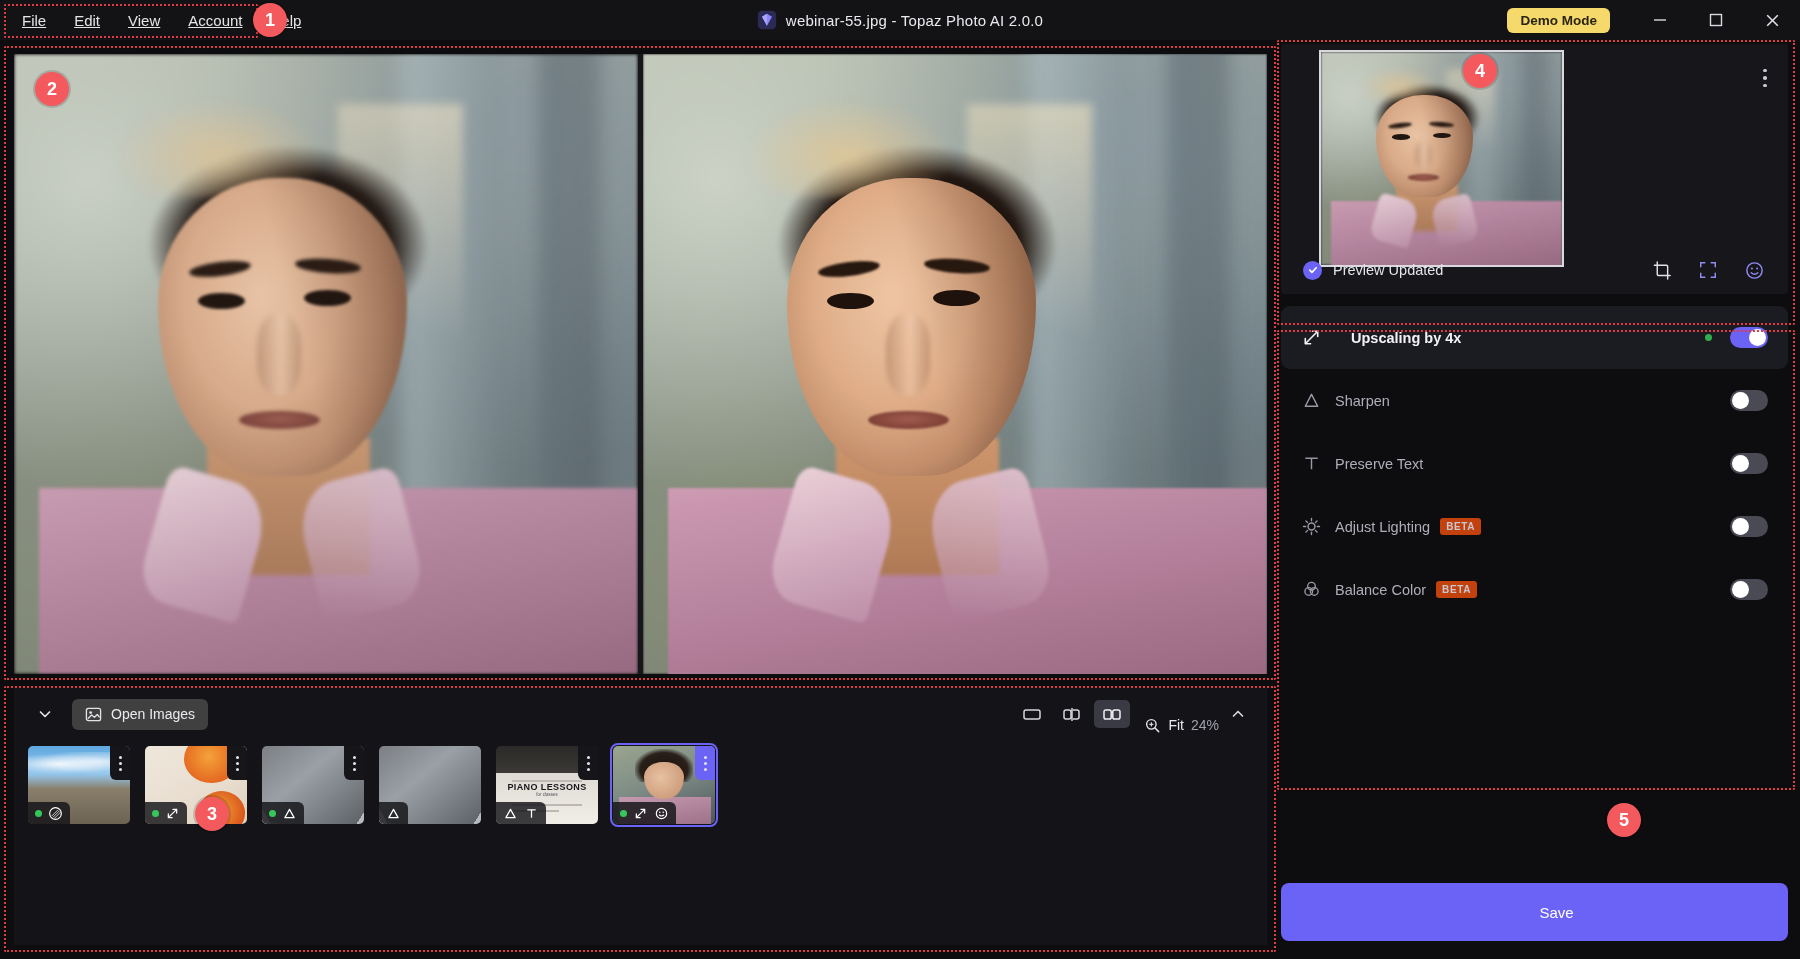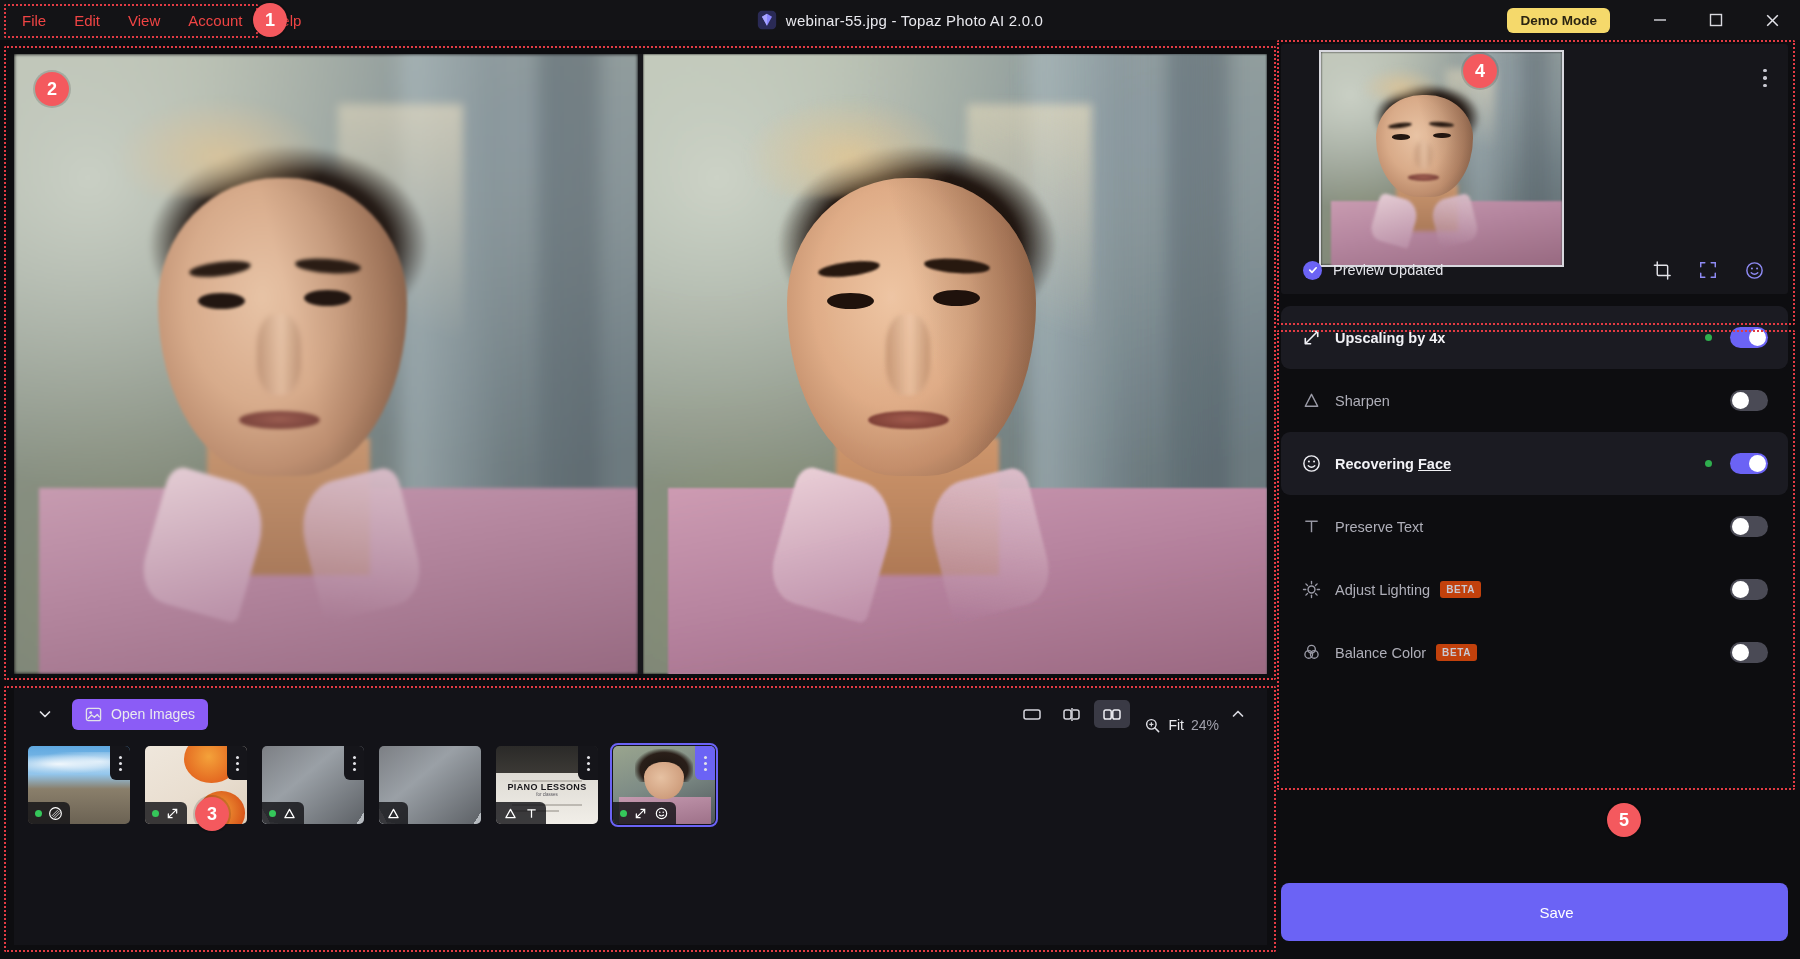--- a/index.html
+++ b/index.html
@@ -13,22 +13,22 @@
   #app { position: relative; width: 1800px; height: 959px; }
 
   
   .titlebar {
     position: absolute; left: 0; top: 0; width: 1800px; height: 40px;
     background: #131316;
     display: flex; align-items: center;
   }
   .menu { display: flex; align-items: center; gap: 0px; padding-left: 8px; }
   .menu-item {
-    font-size: 15px; color: #ef4444; padding: 6px 14px; border-radius: 4px;
-    white-space: nowrap; cursor: default;
+    font-size: 15px; color: #e5e5e5; padding: 6px 14px; border-radius: 4px;
+    white-space: nowrap; cursor: default; text-decoration: underline;
   }
 
   .title-center {
     position: absolute; left: 0; right: 0; top: 0; height: 40px;
     display: flex; align-items: center; justify-content: center;
     gap: 9px; pointer-events: none;
   }
   .gem-icon { width: 20px; height: 20px; display: block; }
   .title-text { font-size: 15px; color: #e9e9ee; letter-spacing: .2px; }
 
@@ -149,21 +149,21 @@
   }
   .strip-top {
     height: 52px; display: flex; align-items: center; padding: 0 14px; gap: 10px;
   }
   .chevron-btn {
     width: 34px; height: 30px; display: flex; align-items: center; justify-content: center;
     border-radius: 5px;
   }
   .open-images {
     display: flex; align-items: center; gap: 9px;
-    background: #8b5cf6; border-radius: 6px; padding: 7px 13px;
+    background: #404040; border-radius: 6px; padding: 7px 13px;
     font-size: 14px; color: #eaeaee;
   }
   .strip-right {
     margin-left: auto; display: flex; align-items: center; gap: 4px;
   }
   .vmode {
     width: 36px; height: 28px; border-radius: 5px;
     display: flex; align-items: center; justify-content: center;
   }
   .vmode.active { background: #3a3a45; }
@@ -279,21 +279,21 @@
   .pv-icons { margin-left: auto; display: flex; align-items: center; gap: 22px; }
   .pv-icon-btn { width: 24px; height: 24px; display: flex; align-items: center; justify-content: center; }
 
   .settings {
     position: absolute; left: 0; top: 262px; width: 507px; height: 444px;
   }
   .srow {
     position: relative; height: 63px; display: flex; align-items: center;
     padding: 0 20px 0 20px; border-radius: 9px;
   }
-  .srow.on { background: #1b1b22; }
+  .srow.on { background: #1b1b22; gap: 16px; }
   .srow-ico { width: 34px; display: flex; align-items: center; }
   .srow-label {
     font-size: 14.5px; color: #aeaeb8; white-space: nowrap;
   }
   .srow.on .srow-label { color: #f2f2f6; font-weight: bold; }
   .beta {
     margin-left: 10px; background: #c2410c; color: #c8c8d2;
     font-size: 10px; font-weight: bold; letter-spacing: .6px;
     padding: 3px 6px; border-radius: 3px;
   }
@@ -681,37 +681,20 @@
         </div>
         <span class="srow-label">Sharpen</span>
         <div class="srow-right">
           <span class="status-dot hidden"></span>
           <div class="toggle">
               <div class="knob"></div>
             </div>
         </div>
       </div>
 
-      <div class="srow on">
-        <div class="srow-ico">
-          <svg width="21" height="21" viewBox="0 0 22 22">
-            <circle cx="11" cy="11" r="8" fill="none" stroke="#f0f0f5" stroke-width="1.5"></circle>
-            <circle cx="8.3" cy="9" r="1.05" fill="#f0f0f5"></circle>
-            <circle cx="13.7" cy="9" r="1.05" fill="#f0f0f5"></circle>
-            <path d="M7.6 13.3 Q11 16.4 14.4 13.3" fill="none" stroke="#f0f0f5" stroke-width="1.5" stroke-linecap="round"></path>
-          </svg>
-        </div>
-        <span class="srow-label">Recovering <span class="u-link">Face</span></span>
-        <div class="srow-right">
-          <span class="status-dot"></span>
-          <div class="toggle on">
-              <div class="knob"></div>
-            </div>
-        </div>
-      </div>
 
       <div class="srow">
         <div class="srow-ico">
           <svg width="21" height="21" viewBox="0 0 22 22">
             <line x1="4.5" y1="5.5" x2="17.5" y2="5.5" stroke="#9a9aa6" stroke-width="1.5"></line>
             <line x1="11" y1="5.5" x2="11" y2="17" stroke="#9a9aa6" stroke-width="1.5"></line>
           </svg>
         </div>
         <span class="srow-label">Preserve Text</span>
         <div class="srow-right">

